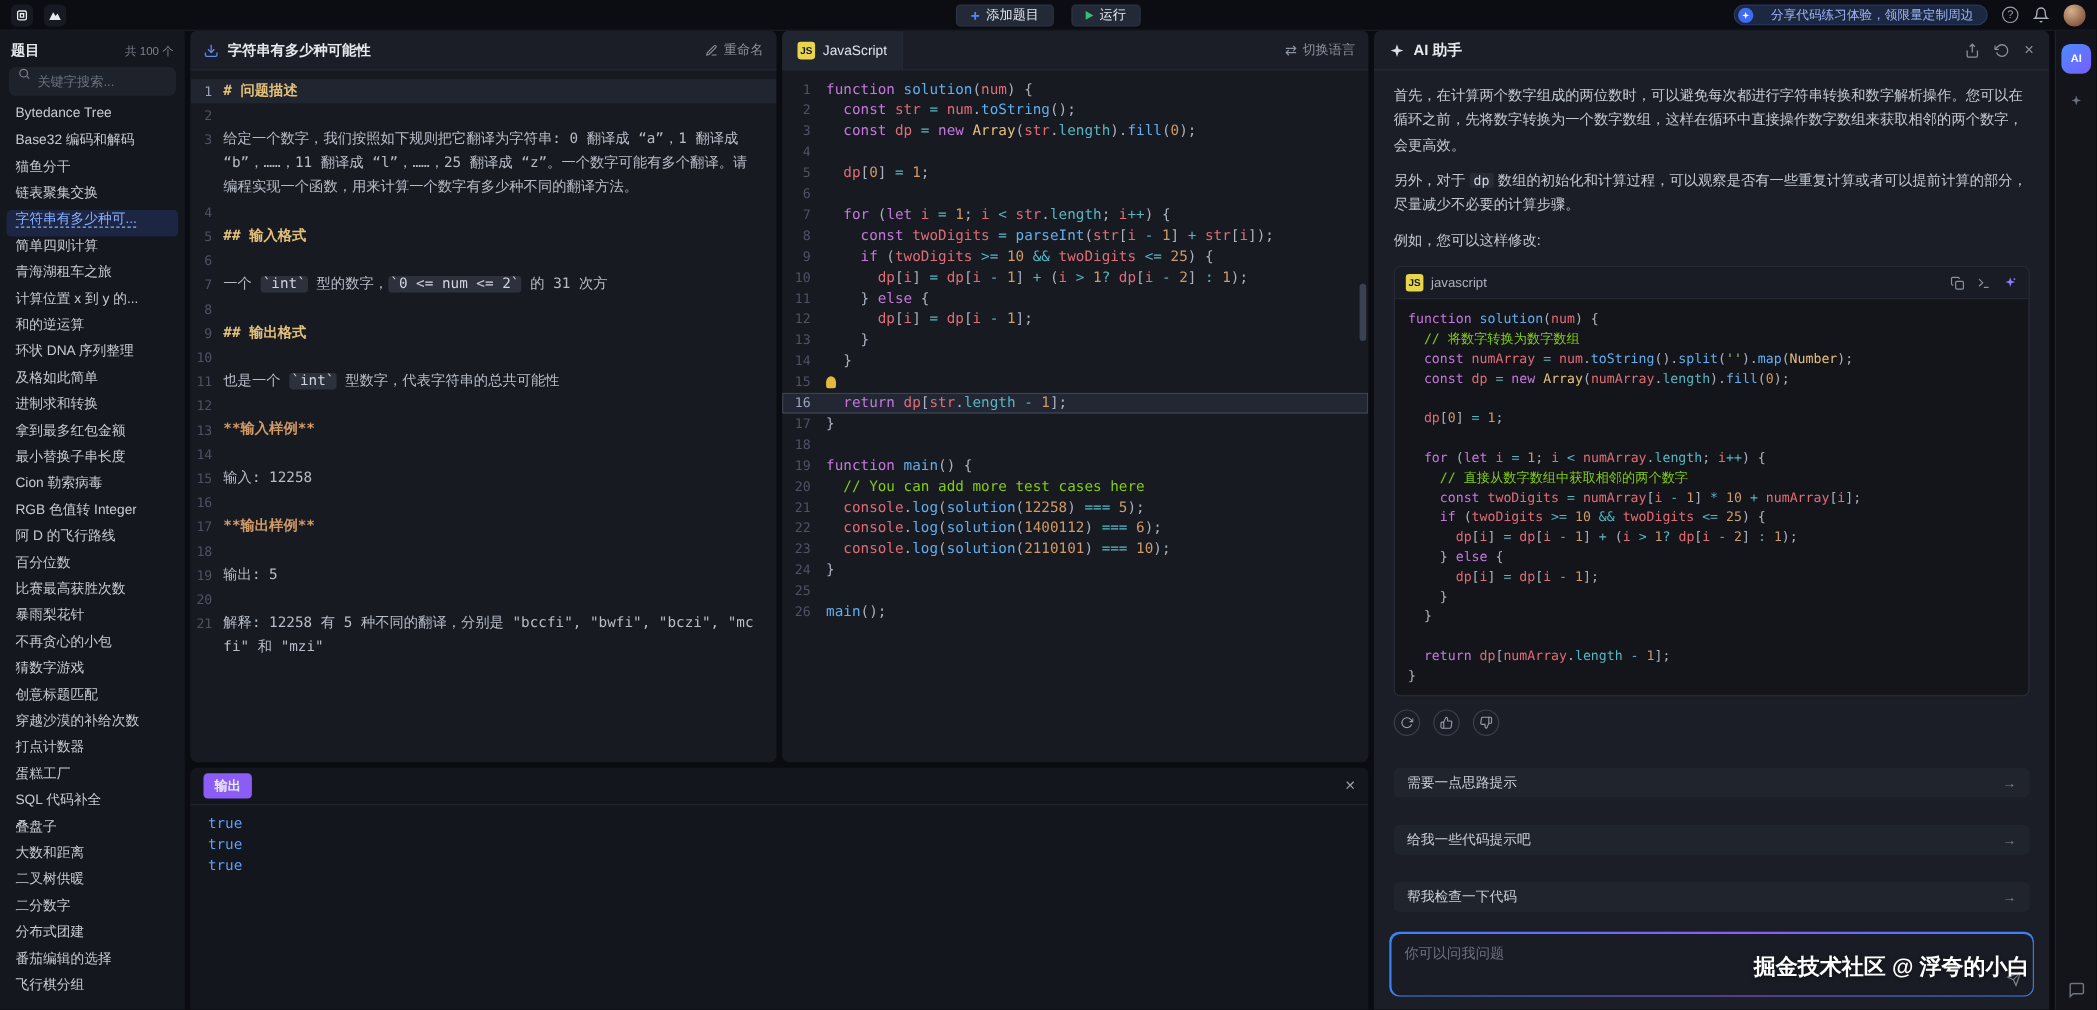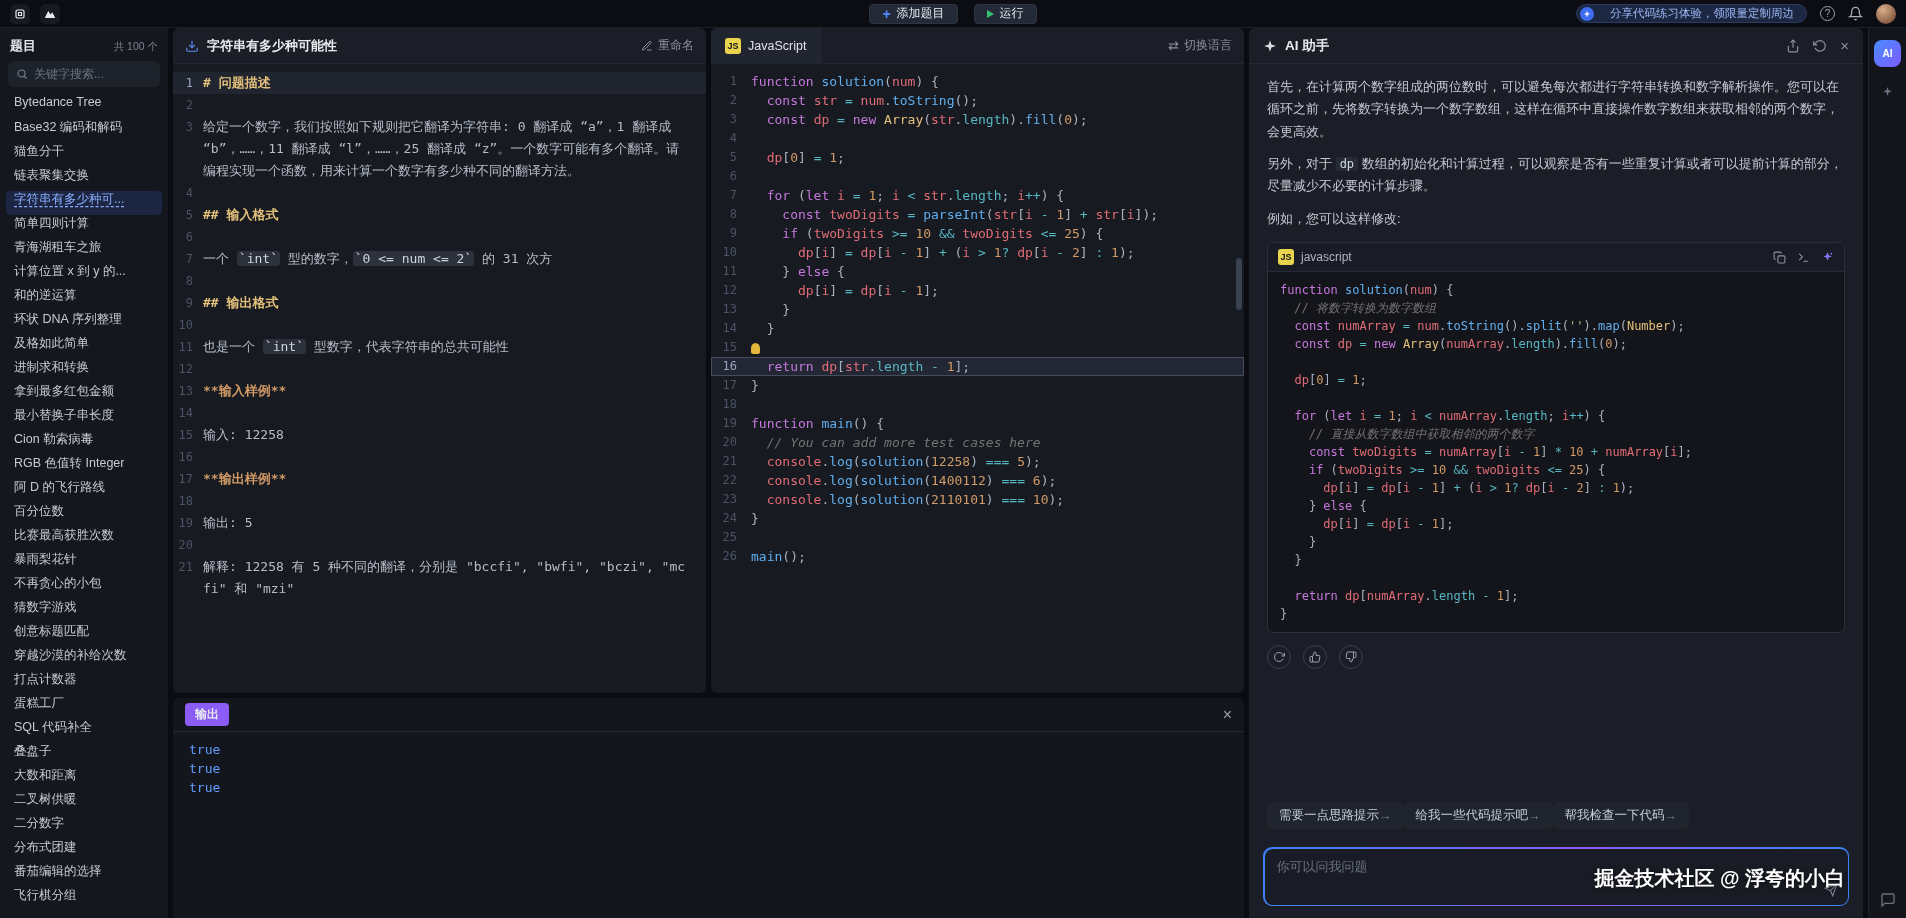--- a/index.html
+++ b/index.html
@@ -32,21 +32,21 @@
 
   
   .main{flex:1;display:flex;gap:5px;min-height:0}
 
   
   .sidebar{width:168px;flex:0 0 168px;background:#14171e;display:flex;flex-direction:column;min-height:0}
   .sb-head{display:flex;justify-content:space-between;align-items:baseline;padding:9px 10px 6px}
   .sb-title{font-size:13px;font-weight:bold;color:#e8eaee}
   .sb-count{font-size:10.5px;color:#7d8390}
   .search-box{margin:0 8px 8px;background:#1e222b;border-radius:6px;height:26px;display:flex;
-    align-items:center;gap:6px;padding:0 8px}
+    gap:6px;padding:0 8px}
   .search-box input{flex:1;min-width:0;background:transparent;border:none;outline:none;
     color:#cfd4dc;font-size:12px;font-family:inherit}
   .search-box input::placeholder{color:#6b7280}
   .sb-list{flex:1;overflow:hidden;padding:0 6px}
   .sb-item{height:24px;display:flex;align-items:flex-start;padding:0 8px;border-radius:4px;
     font-size:12.5px;color:#c6cbd3;cursor:pointer}
   .sb-item>span{overflow:hidden;text-overflow:ellipsis;white-space:nowrap}
   .sb-item.selected{background:rgba(72,112,255,.16)}
   .sb-item.selected>span{color:#8ab0ff;text-decoration:underline dashed;text-underline-offset:3px}
 
@@ -78,21 +78,21 @@
     border-right:1px solid #242833;font-size:12.5px;color:#dfe3ea;cursor:pointer}
   .js-badge{width:16px;height:16px;background:#e8d44d;color:#15171c;font-size:9px;font-weight:bold;
     display:flex;align-items:center;justify-content:center;border-radius:3px}
   .edhead{padding:0;padding-right:12px}
   .switch-glyph{font-size:13px}
   .ed-scroll{position:absolute;right:2px;top:230px;width:6px;height:52px;background:#3a4150;
     border-radius:3px;cursor:pointer}
 
   
   .tk-kw{color:#c678dd}.tk-fn{color:#61afef}.tk-var{color:#e06c75}.tk-num{color:#d19a66}
-  .tk-str{color:#98c379}.tk-cmt{color:#737373;font-style:italic}.tk-op{color:#56b6c2}
+  .tk-str{color:#98c379}.tk-cmt{color:#84cc16;}.tk-op{color:#56b6c2}
   .tk-cls{color:#e5c07b}.tk-prop{color:#56b6c2}.tk-txt{color:inherit}
   .tk-h{color:#e2c07b;font-weight:700}.tk-b{color:#d19a66;font-weight:700}
   .tk-ic{background:#2c313c;border-radius:3px;padding:0 2px;color:#cfd4dc}
 
   
   .output{height:220px;flex:0 0 220px;background:#14161d;display:flex;flex-direction:column;
     border-radius:6px 6px 0 0;overflow:hidden}
   .ohead{height:34px;flex:0 0 34px;display:flex;align-items:center;padding:0 12px;
     border-bottom:1px solid #232732}
   .otab{background:#8b5cf6;color:#e8eaee;font-size:12px;font-weight:bold;padding:3px 10px;
@@ -116,21 +116,21 @@
   .ai-code{border:1px solid #2a2f3a;border-radius:6px;overflow:hidden;margin:2px 0 12px;background:#13151b}
   .ai-code-head{height:29px;display:flex;align-items:center;gap:7px;padding:0 10px;background:#191c24;
     border-bottom:1px solid #262a34}
   .ai-code-lang{font-size:12px;color:#aeb4bf}
   .ai-code-icons{margin-left:auto;display:flex;gap:11px;align-items:center}
   .ai-code-body{padding:9px 12px;font-family:"DejaVu Sans Mono",monospace;font-size:12px;line-height:18px}
   .ai-code-body .lc{white-space:pre}
   .ai-actions{display:flex;gap:12px;align-items:center;margin:0 0 8px}
   .icon-circle{width:24px;height:24px;border:1px solid #3a404c;border-radius:50%;display:flex;
     align-items:center;justify-content:center;color:#9aa0ab;cursor:pointer;background:transparent}
-  .ai-suggestions{margin-top:auto;display:flex;flex-direction:row;gap:0;padding-bottom:10px}
+  .ai-suggestions{margin-top:auto;display:flex;flex-direction:column;gap:25px;padding-bottom:10px}
   .sugg{height:27px;background:#20242d;border-radius:5px;display:flex;align-items:center;
     padding:0 12px;font-size:12.5px;color:#c9cfd8;cursor:pointer}
   .sugg .arr{margin-left:auto;color:#7d8390}
   .ai-input-wrap{flex:0 0 auto;margin:0 14px 12px;border-radius:9px;padding:1.5px;
     background:linear-gradient(90deg,#3b82f6,#8b5cf6 55%,#3b82f6)}
   .ai-input{background:#191c24;border-radius:8px;height:56px;display:flex;align-items:flex-start;
     padding:10px 12px;position:relative}
   .ai-input input{background:transparent;border:none;outline:none;color:#cfd4dc;font-size:13px;
     flex:1;font-family:inherit}
   .ai-input input::placeholder{color:#6b7280}

